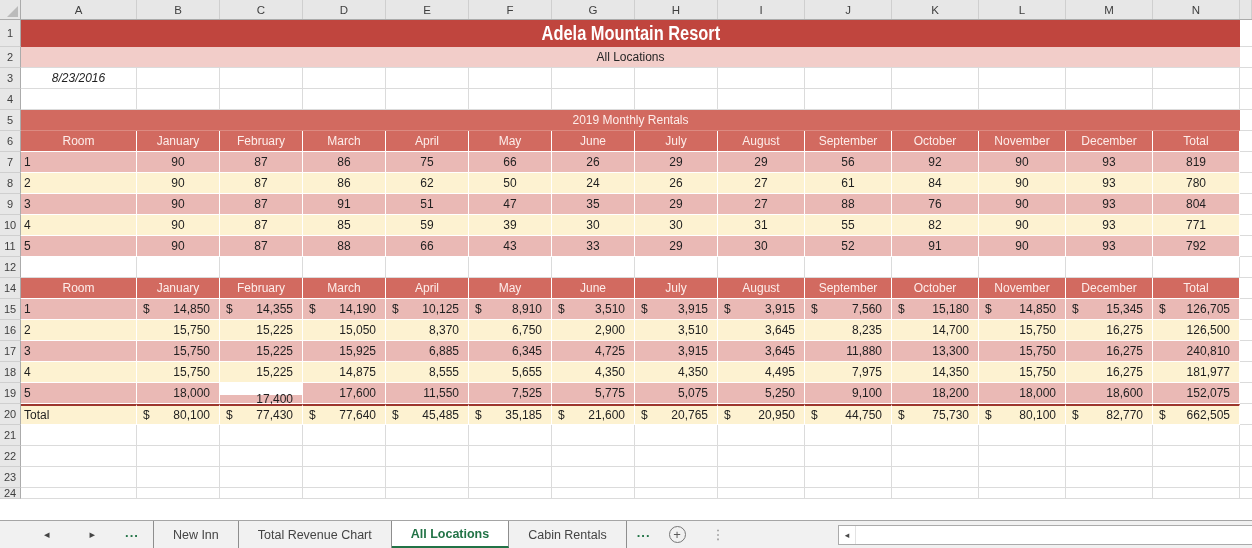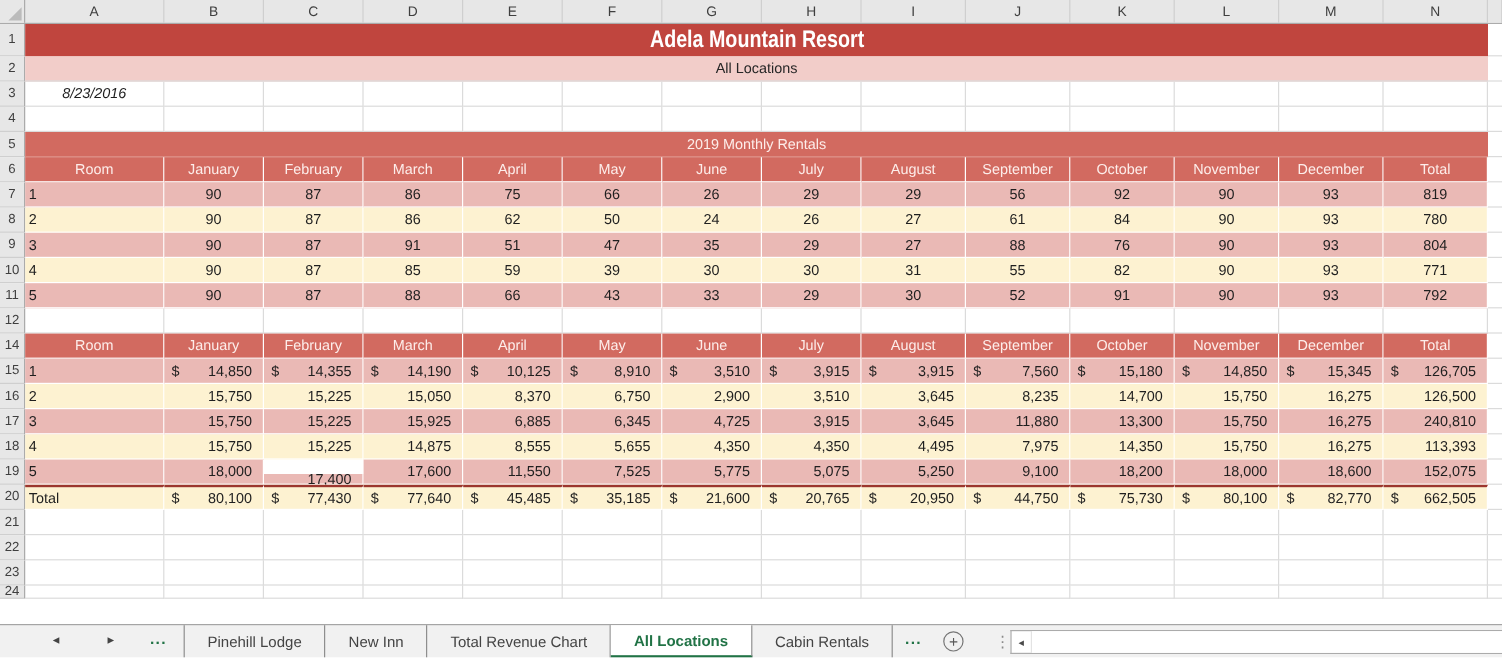--- a/index.html
+++ b/index.html
@@ -467,21 +467,21 @@
           <div class="dcell money cream" style="width: 87px;">
             <div class="amt">14,350</div>
           </div>
           <div class="dcell money cream" style="width: 87px;">
             <div class="amt">15,750</div>
           </div>
           <div class="dcell money cream" style="width: 87px;">
             <div class="amt">16,275</div>
           </div>
           <div class="dcell money cream" style="width: 87px;">
-            <div class="amt">113,393</div>
+            <div class="amt">181,977</div>
           </div>
           <div class="stub"></div>
         </div>
         <div class="grid-row" style="height: 21px;">
           <div class="rowhdr">19</div>
           <div class="dcell label pink" style="width: 116px;">5</div>
           <div class="dcell money pink" style="width: 83px;">
             <div class="amt">18,000</div>
           </div>
           <div class="dcell money pink" style="width: 83px; margin-top: 12px;">
@@ -652,21 +652,20 @@
           <div class="stub"></div>
         </div>
       </div>
   </div>
 
   <div class="tabbar">
     <span class="nav nav1">◂</span>
     <span class="nav nav2">▸</span>
     <span class="ovflow">...</span>
     <div id="tabs">
-        <div class="tab">Pinehill Lodge</div>
         <div class="tab">New Inn</div>
         <div class="tab">Total Revenue Chart</div>
         <div class="tab active">All Locations</div>
         <div class="tab">Cabin Rentals</div>
       </div>
     <span class="ovflow right">...</span>
     <span class="addsheet">+</span>
     <span class="grip">⋮</span>
     <div class="hscroll">
       <span class="sb-btn">◂</span>

